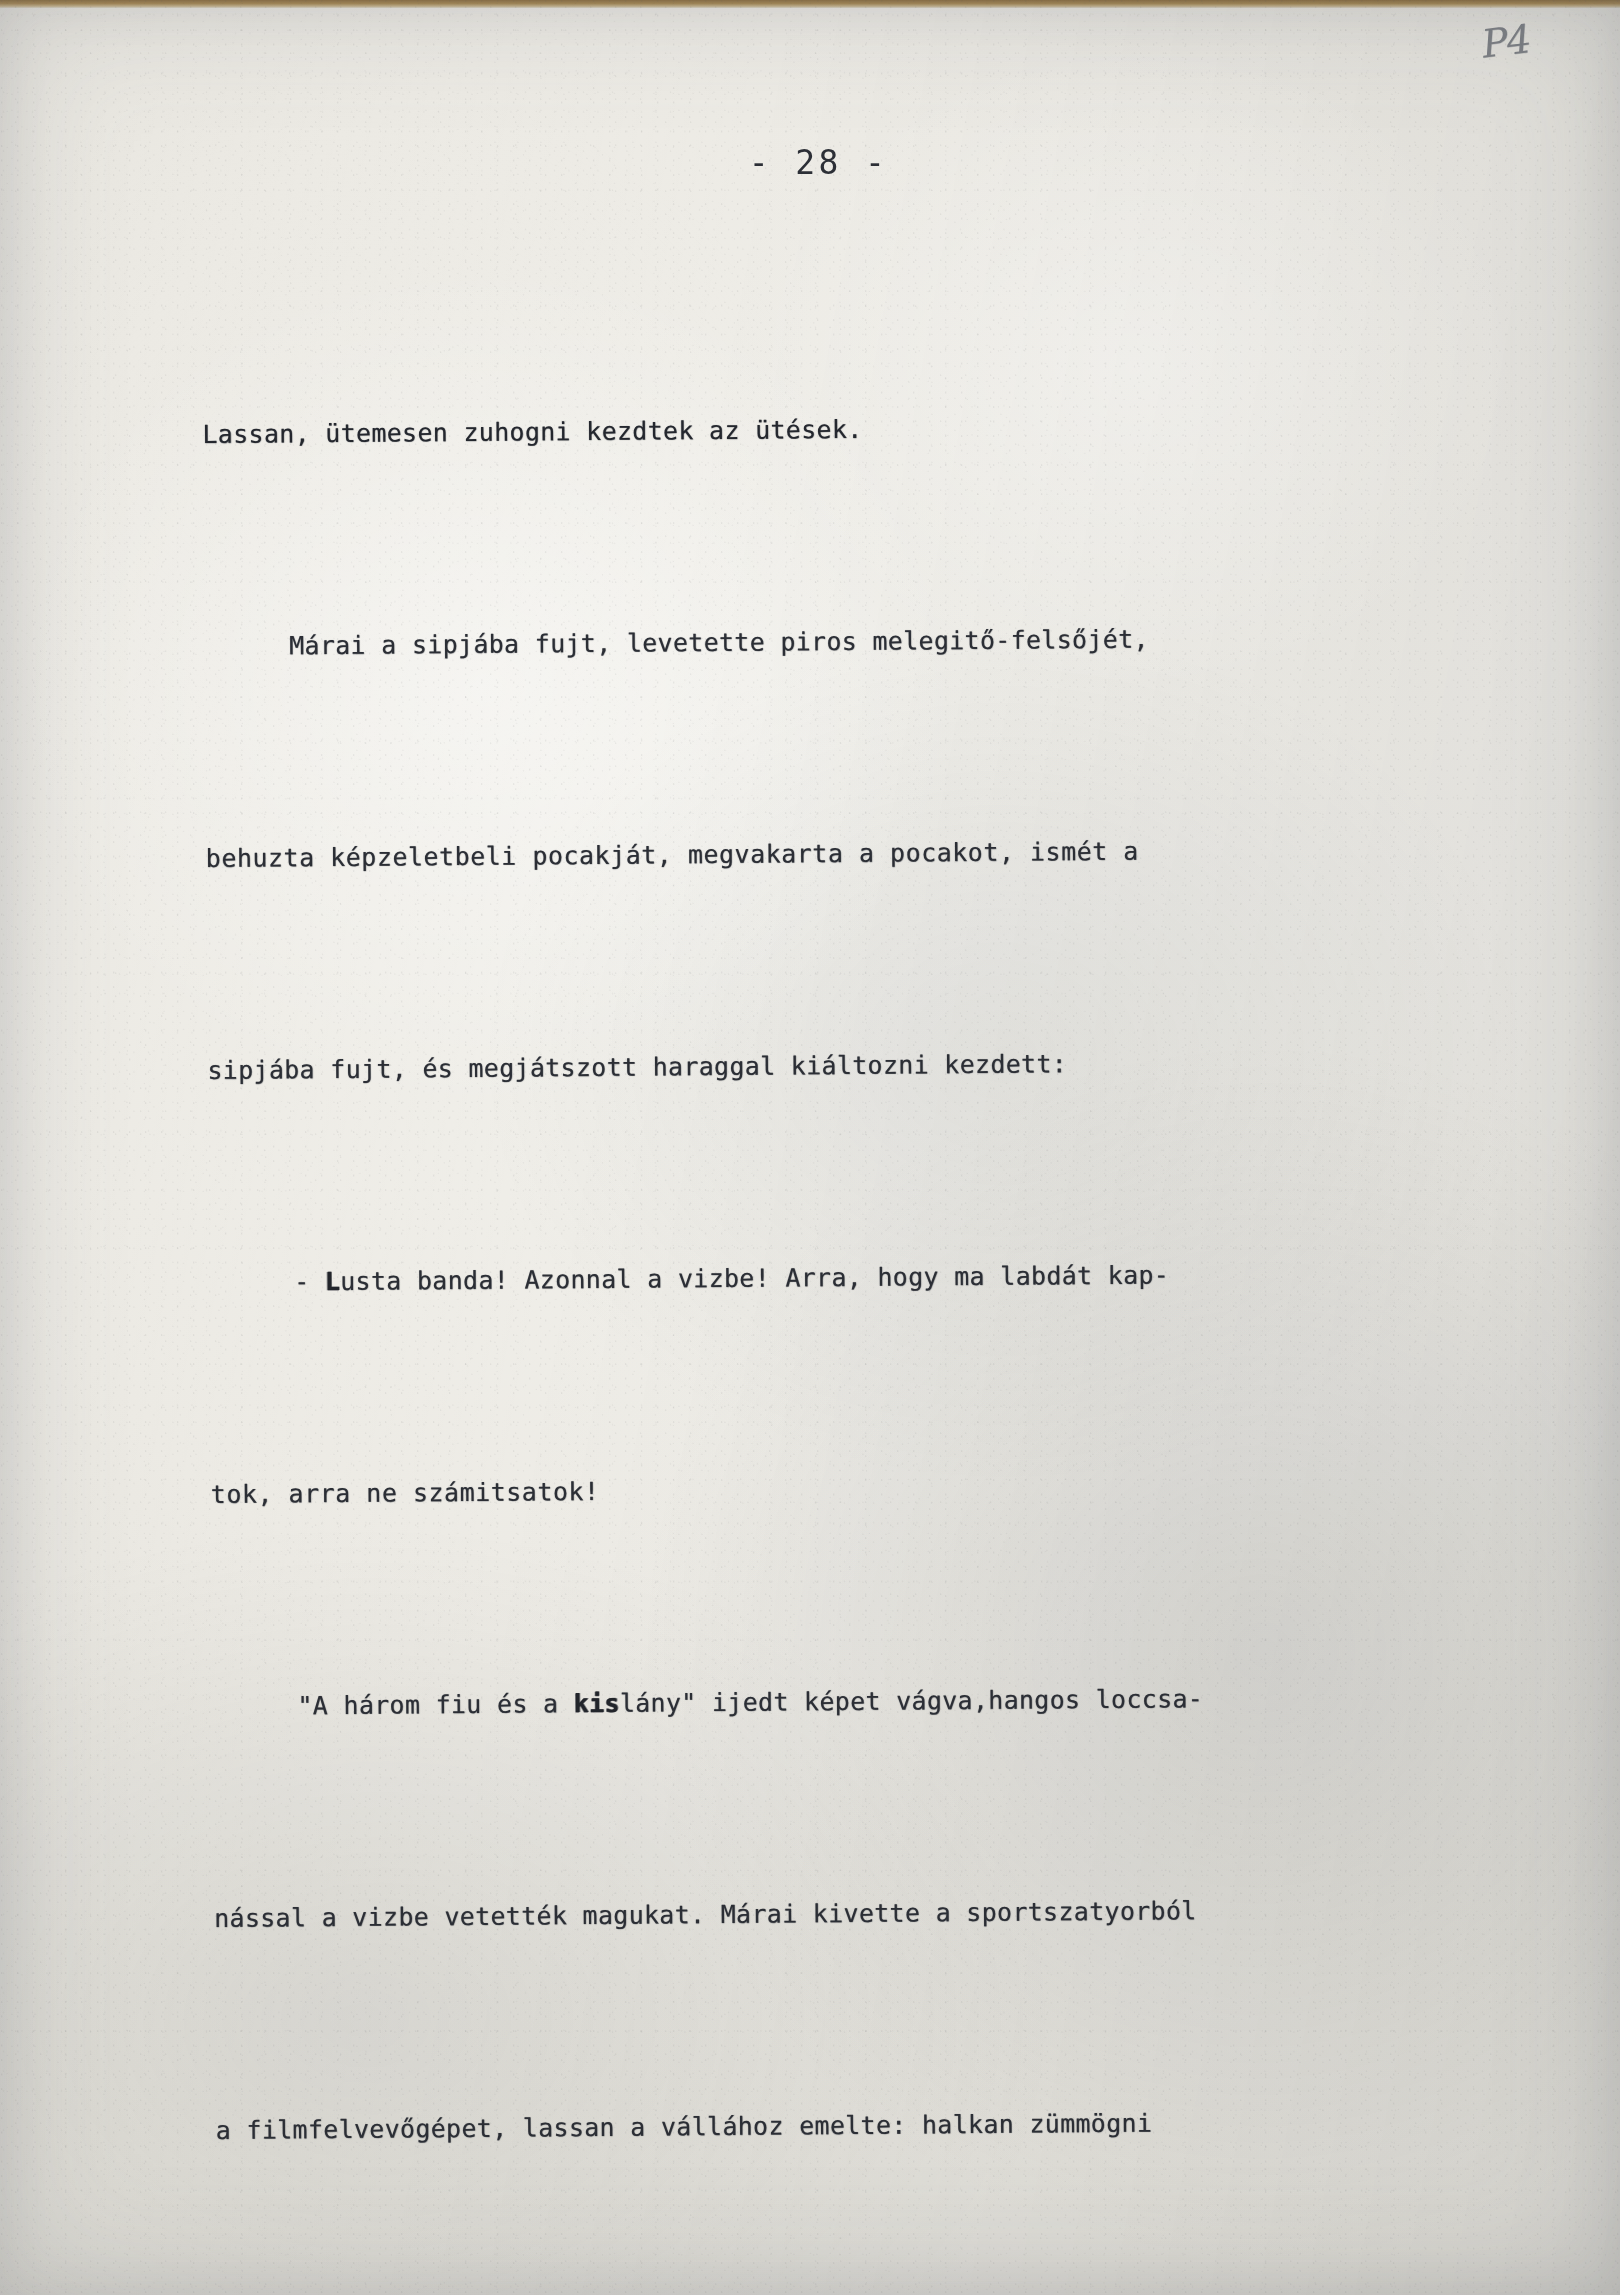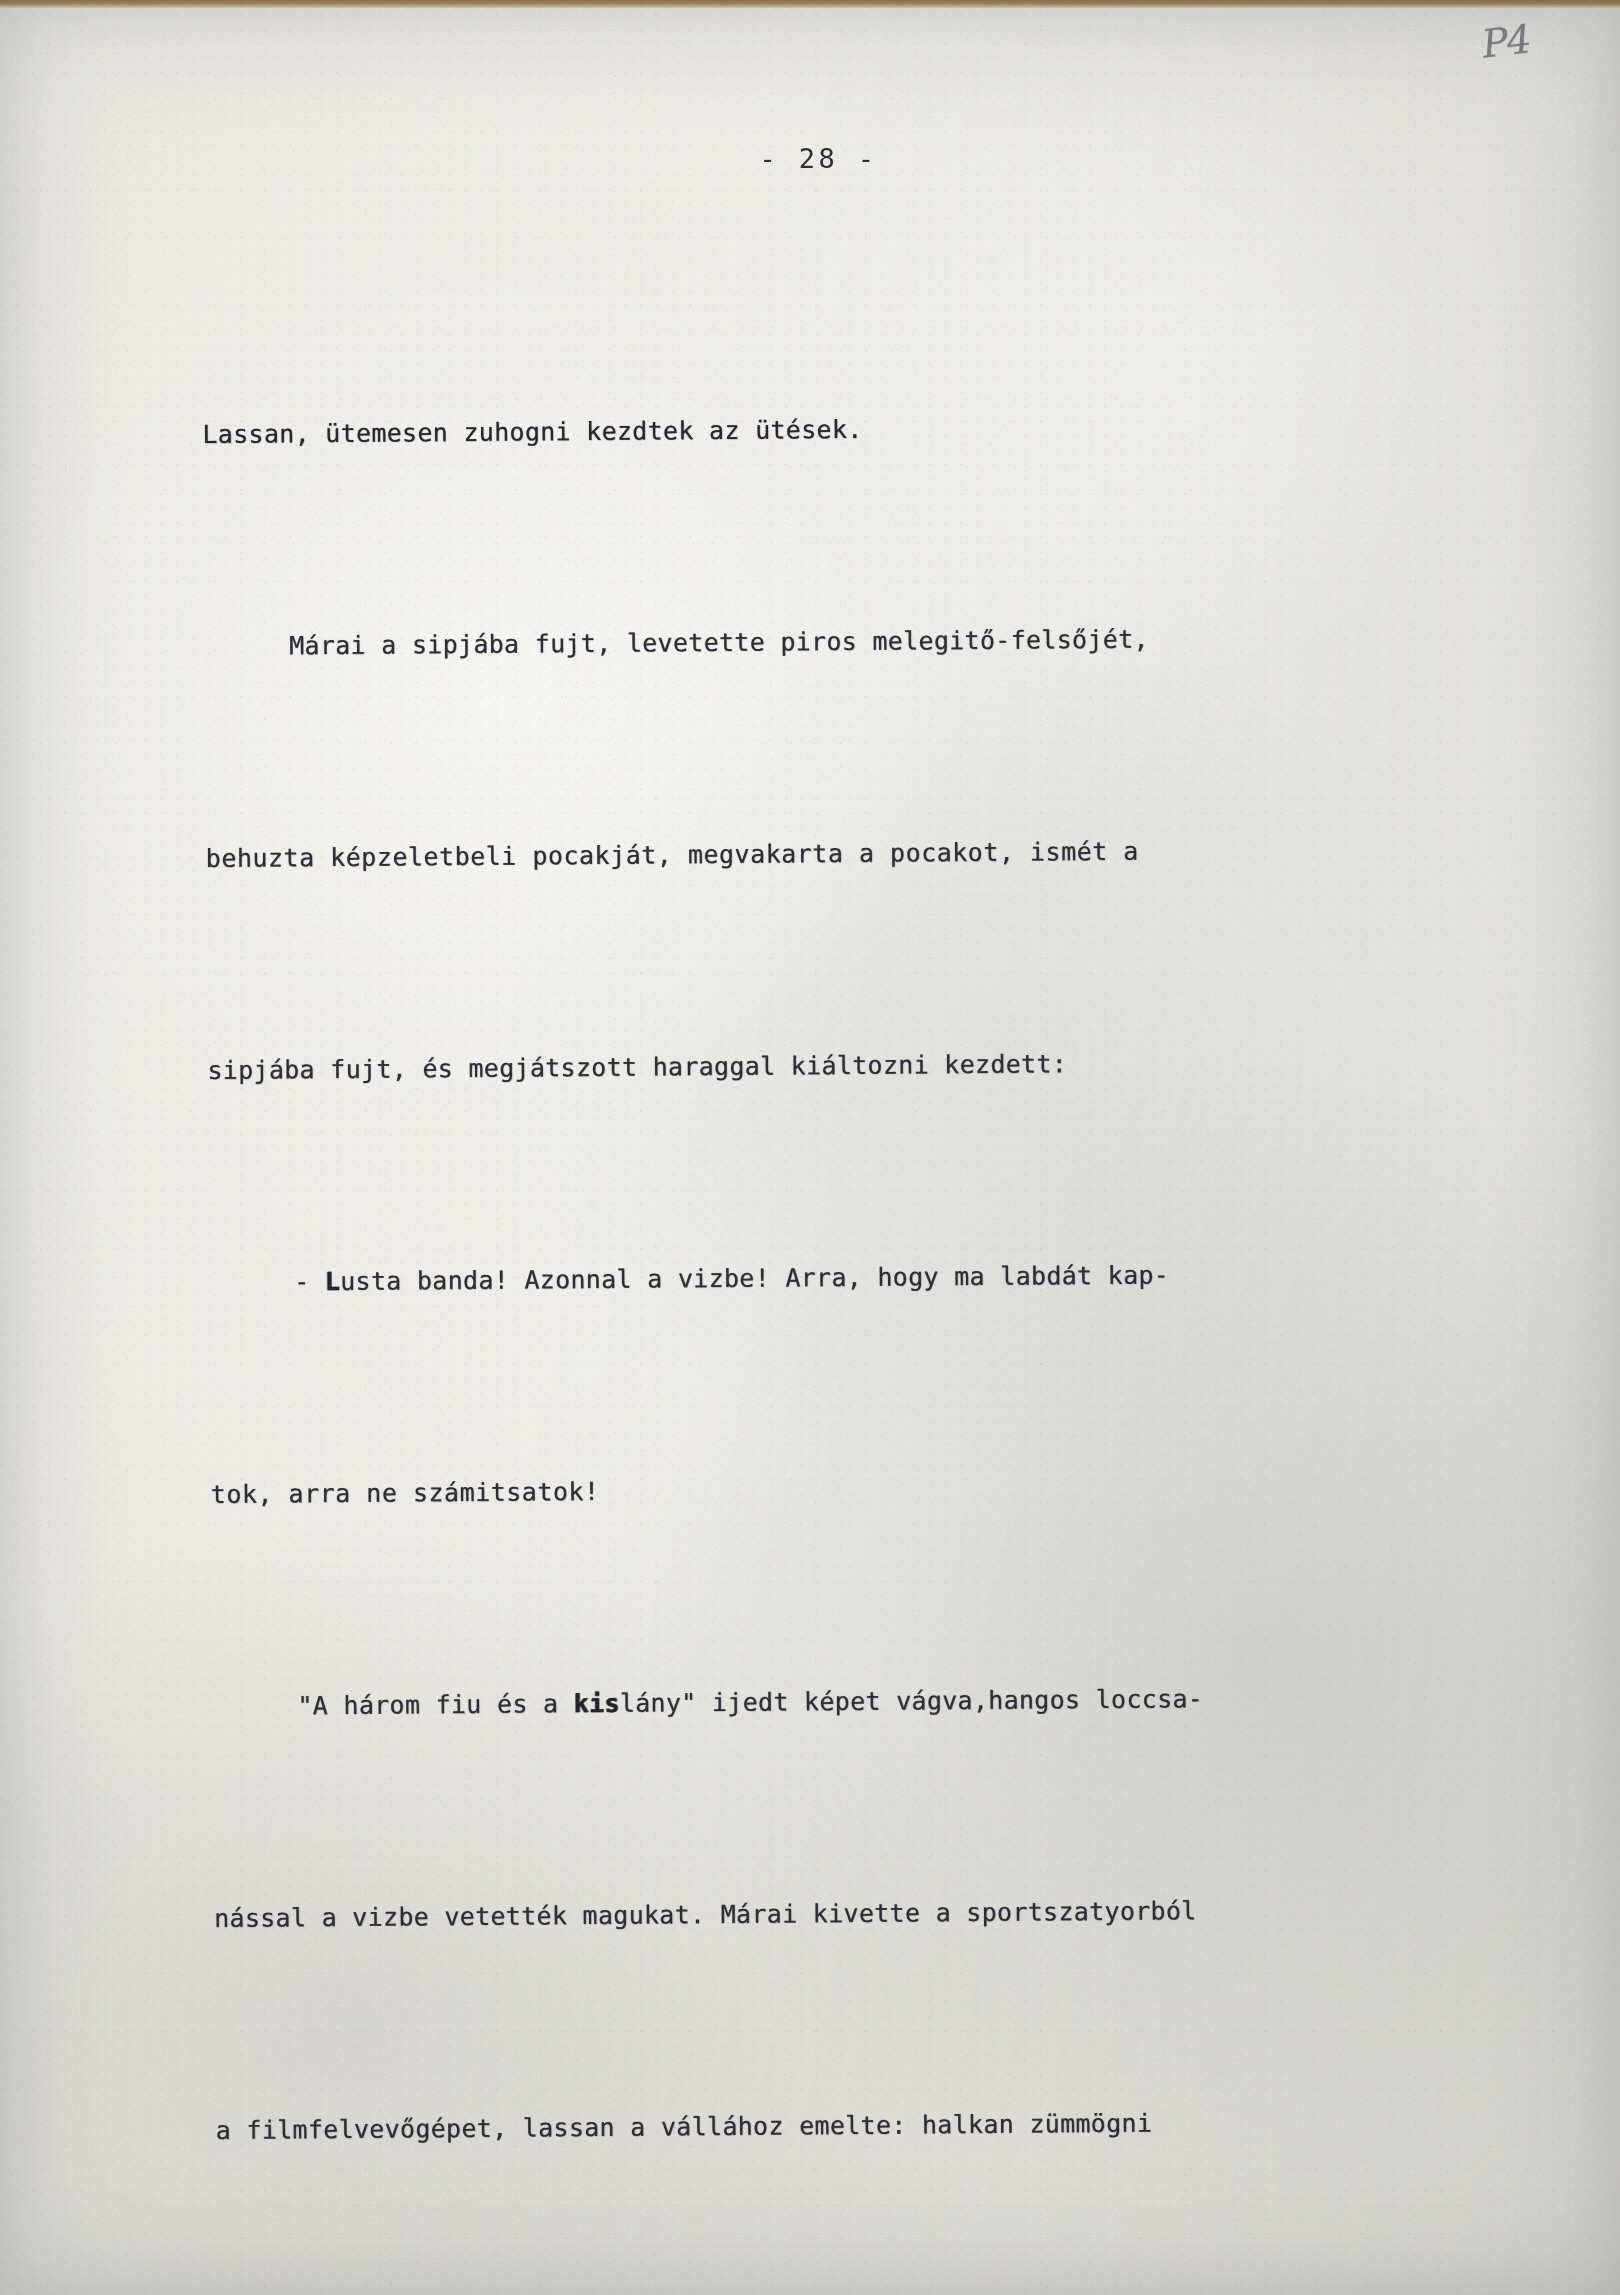--- a/index.html
+++ b/index.html
@@ -83,21 +83,21 @@
 
   
   .page-number {
     position: absolute;
     top: 143px;
     left: 0;
     width: 1620px;
     text-align: center;
     padding-left: 17px;
     box-sizing: border-box;
-    font-size: 27px;
+    font-size: 33px;
     letter-spacing: 3.4px;
     color: #2c2f36;
   }
 
   .body-text {
     position: absolute;
     top: 249px;
     left: 201px;
     width: 1288px;
     font-size: 25px;

